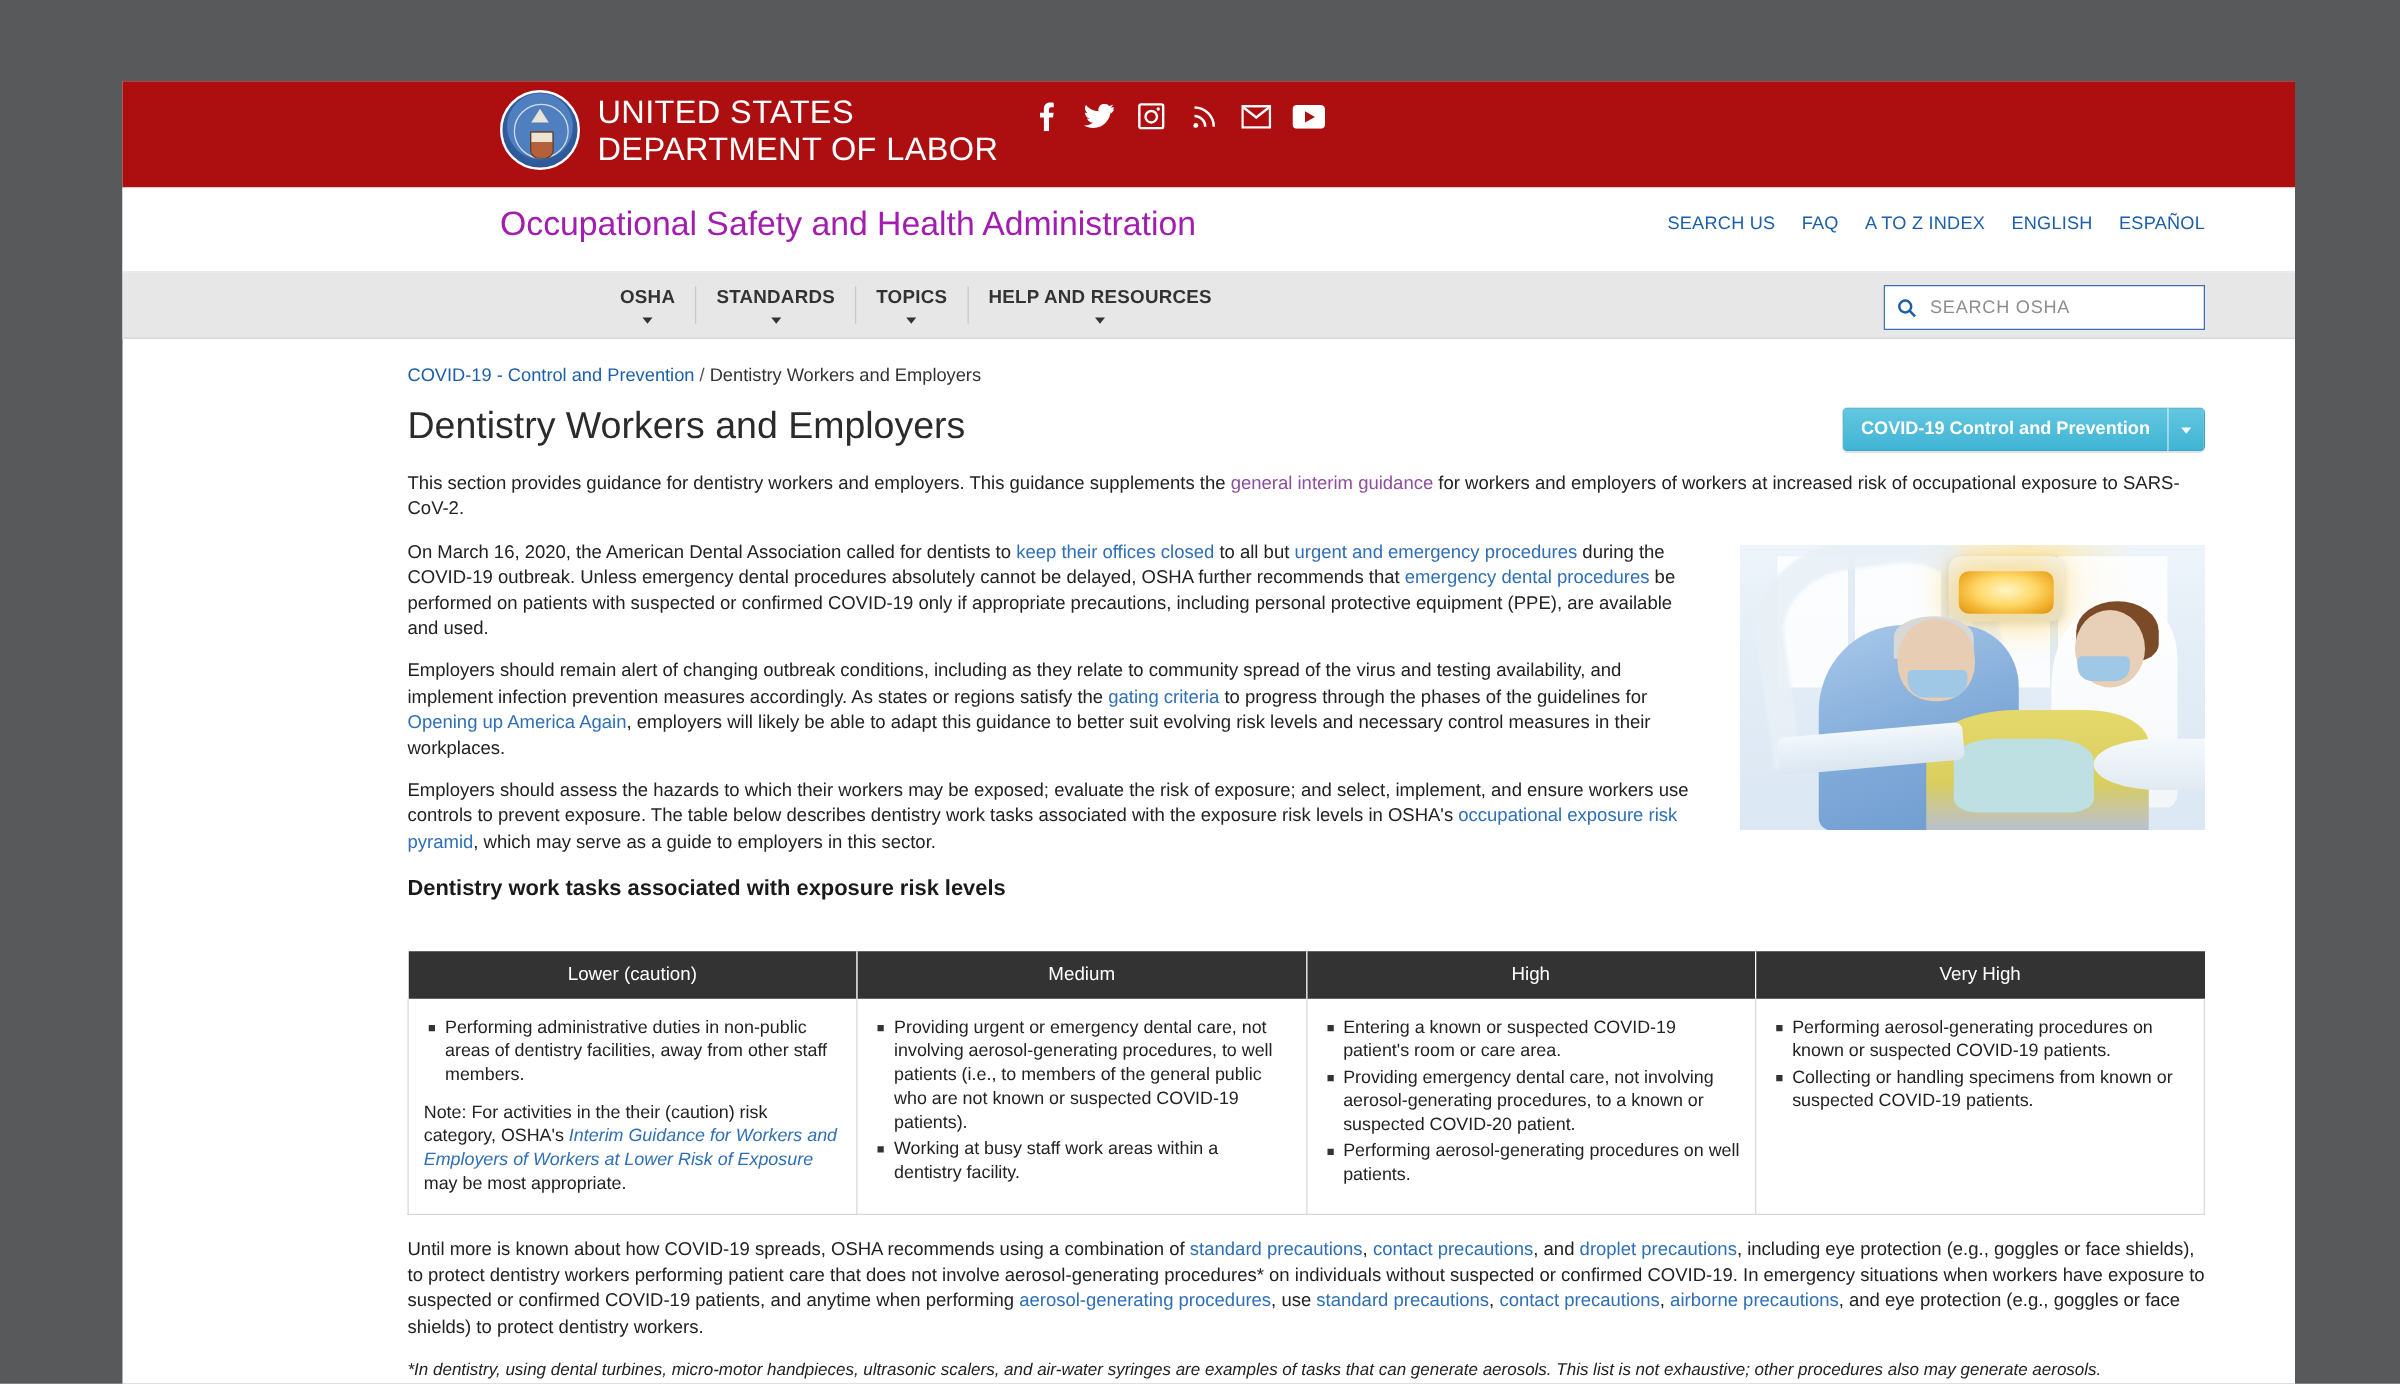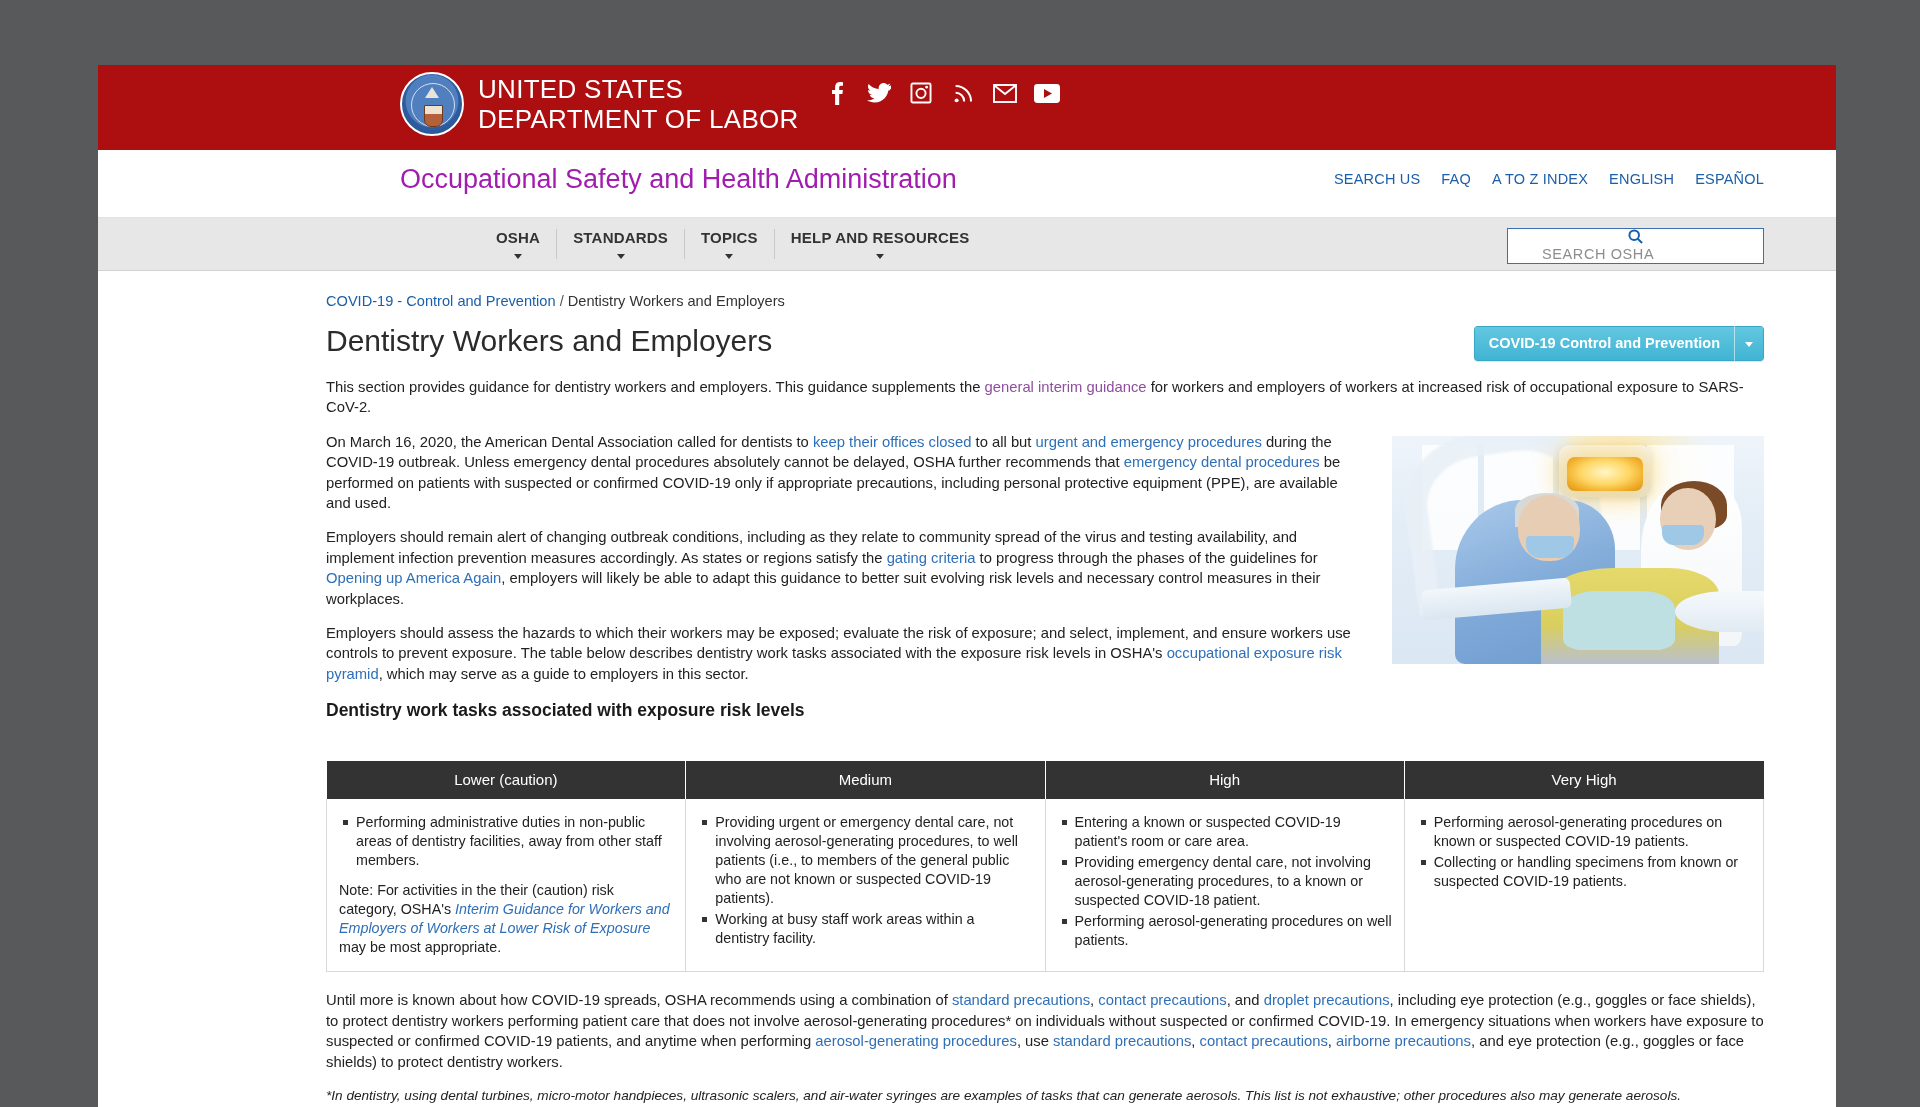--- a/index.html
+++ b/index.html
@@ -176,21 +176,20 @@
   .searchbox {
     position: absolute;
     right: 72px;
     top: 10px;
     width: 255px;
     height: 34px;
     background: #ffffff;
     border: 1px solid #3f6fb3;
     display: flex;
     align-items: center;
-    flex-direction: column;
   }
   .searchbox .mag {
     width: 34px;
     display: flex;
     align-items: center;
     justify-content: center;
     color: #1b5faa;
   }
   .searchbox input {
     border: none;
@@ -650,21 +649,21 @@
           </td>
           <td>
             <ul>
               <li>Providing urgent or emergency dental care, not involving aerosol-generating procedures, to well patients (i.e., to members of the general public who are not known or suspected COVID-19 patients).</li>
               <li>Working at busy staff work areas within a dentistry facility.</li>
             </ul>
           </td>
           <td>
             <ul>
               <li>Entering a known or suspected COVID-19 patient's room or care area.</li>
-              <li>Providing emergency dental care, not involving aerosol-generating procedures, to a known or suspected COVID-18 patient.</li>
+              <li>Providing emergency dental care, not involving aerosol-generating procedures, to a known or suspected COVID-20 patient.</li>
               <li>Performing aerosol-generating procedures on well patients.</li>
             </ul>
           </td>
           <td>
             <ul>
               <li>Performing aerosol-generating procedures on known or suspected COVID-19 patients.</li>
               <li>Collecting or handling specimens from known or suspected COVID-19 patients.</li>
             </ul>
           </td>
         </tr>

